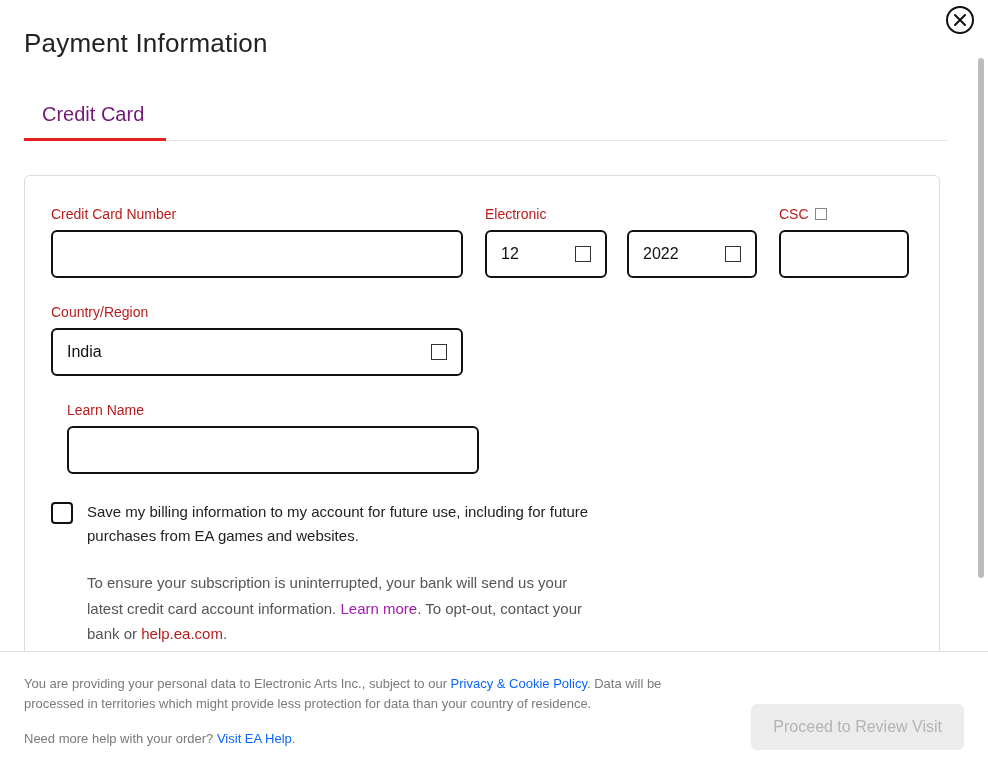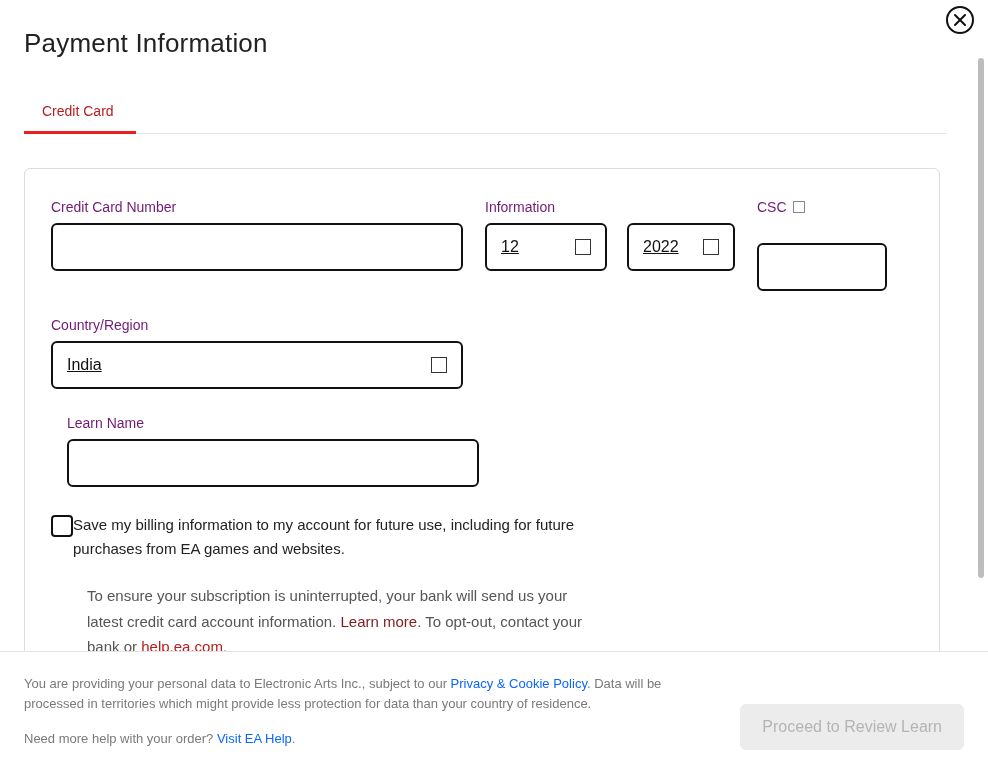--- a/index.html
+++ b/index.html
@@ -48,22 +48,22 @@
       margin-bottom: 34px;
     }
     .tabs {
       border-bottom: 1px solid #e5e5e5;
       position: relative;
       margin-bottom: 34px;
     }
     .tab {
       display: inline-block;
       padding: 10px 18px 14px 18px;
-      font-size: 14px;
-      color: #b91c1c;
+      font-size: 20px;
+      color: #701a75;
       cursor: pointer;
       position: relative;
     }
     .tab.active::after {
       content: "";
       position: absolute;
       left: 0;
       right: -4px;
       bottom: -1px;
       height: 3px;
@@ -72,21 +72,21 @@
     .card {
       border: 1px solid #dcdcdc;
       border-radius: 6px;
       padding: 30px 26px 28px 26px;
       width: 916px;
     }
     .row { display: flex; gap: 22px; margin-bottom: 26px; align-items: flex-start; }
     .field { display: flex; flex-direction: column; }
     .label {
       font-size: 14px;
-      color: #701a75;
+      color: #b91c1c;
       margin-bottom: 8px;
       display: flex;
       align-items: center;
       gap: 6px;
     }
     .label-box {
       width: 12px;
       height: 12px;
       border: 1px solid #888;
       display: inline-block;
@@ -98,35 +98,34 @@
       padding: 0 14px;
       font-size: 16px;
       color: #111;
       background: #fff;
       display: flex;
       align-items: center;
       position: relative;
     }
     .select, .select-month, .select-year {
       justify-content: space-between;
-      text-decoration: underline;
     }
     .select .chev-box, .select-month .chev-box, .select-year .chev-box {
       width: 16px;
       height: 16px;
       border: 1px solid #333;
     }
     .cc-number-field { width: 412px; }
     .exp-block .exp-pair { display: flex; gap: 20px; }
     .select-month { width: 122px; }
-    .select-year { width: 108px; }
-    .csc-field { width: 130px; gap: 20px; }
+    .select-year { width: 130px; }
+    .csc-field { width: 130px; }
     .country-field { width: 412px; }
     .name-field { width: 412px; }
-    .check-row { display: flex; margin-top: 20px; margin-bottom: 22px; }
+    .check-row { display: flex; gap: 14px; margin-top: 20px; margin-bottom: 22px; }
     .checkbox {
       width: 22px;
       height: 22px;
       border: 2px solid #111;
       border-radius: 4px;
       flex: 0 0 auto;
       margin-top: 2px;
     }
     .check-text {
       font-size: 15px;
@@ -134,21 +133,21 @@
       color: #222;
       max-width: 520px;
     }
     .info-text {
       font-size: 15px;
       line-height: 1.7;
       color: #555;
       max-width: 520px;
       margin-left: 36px;
     }
-    .link { color: #7f1d1d; cursor: pointer; }
+    .link { color: #a21caf; cursor: pointer; }
     .link2 { color: #b91c1c; cursor: pointer; }
     .footer {
       position: absolute;
       left: 0;
       right: 0;
       bottom: 0;
       border-top: 1px solid #e3e3e3;
       padding: 22px 24px;
       display: flex;
       align-items: flex-end;
@@ -195,21 +194,21 @@
 
   <div class="card">
 
     <div class="row">
       <div class="field cc-number-field">
         <div class="label">Credit Card Number</div>
         <div class="input"></div>
       </div>
 
       <div class="field exp-block">
-        <div class="label">Information</div>
+        <div class="label">Electronic</div>
         <div class="exp-pair">
           <div class="select-month">
             <span>12</span>
             <span class="chev-box"></span>
           </div>
           <div class="select-year">
             <span>2022</span>
             <span class="chev-box"></span>
           </div>
         </div>
@@ -254,14 +253,14 @@
 
   <div class="scroll-area"></div>
 </div>
 
 <div class="footer">
   <div class="footer-text">
     <span>You are providing your personal data to Electronic Arts Inc., subject to our </span><span class="plink">Privacy &amp; Cookie Policy</span><span>. Data will be processed in territories which might provide less protection for data than your country of residence.</span>
     <div style="height:14px"></div>
     <span>Need more help with your order? </span><span class="plink">Visit EA Help</span><span>.</span>
   </div>
-  <button class="proceed-btn" disabled="">Proceed to Review Learn</button>
+  <button class="proceed-btn" disabled="">Proceed to Review Visit</button>
 </div>
 
 </body></html>

